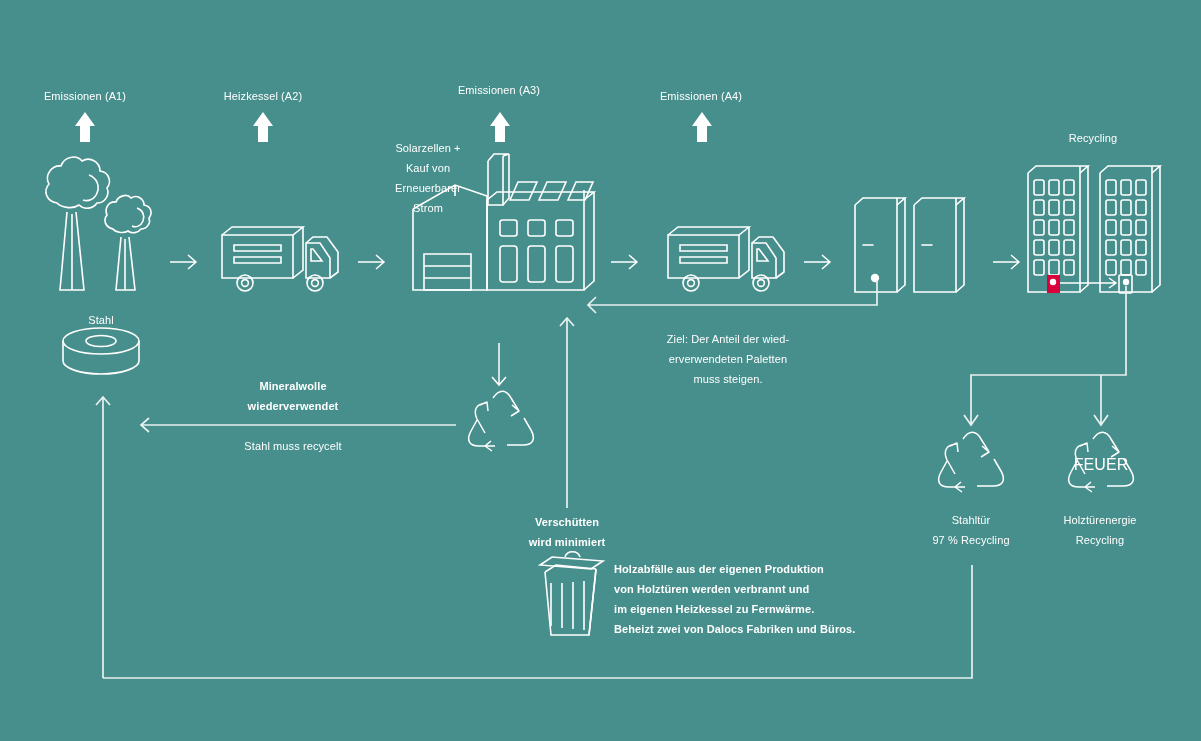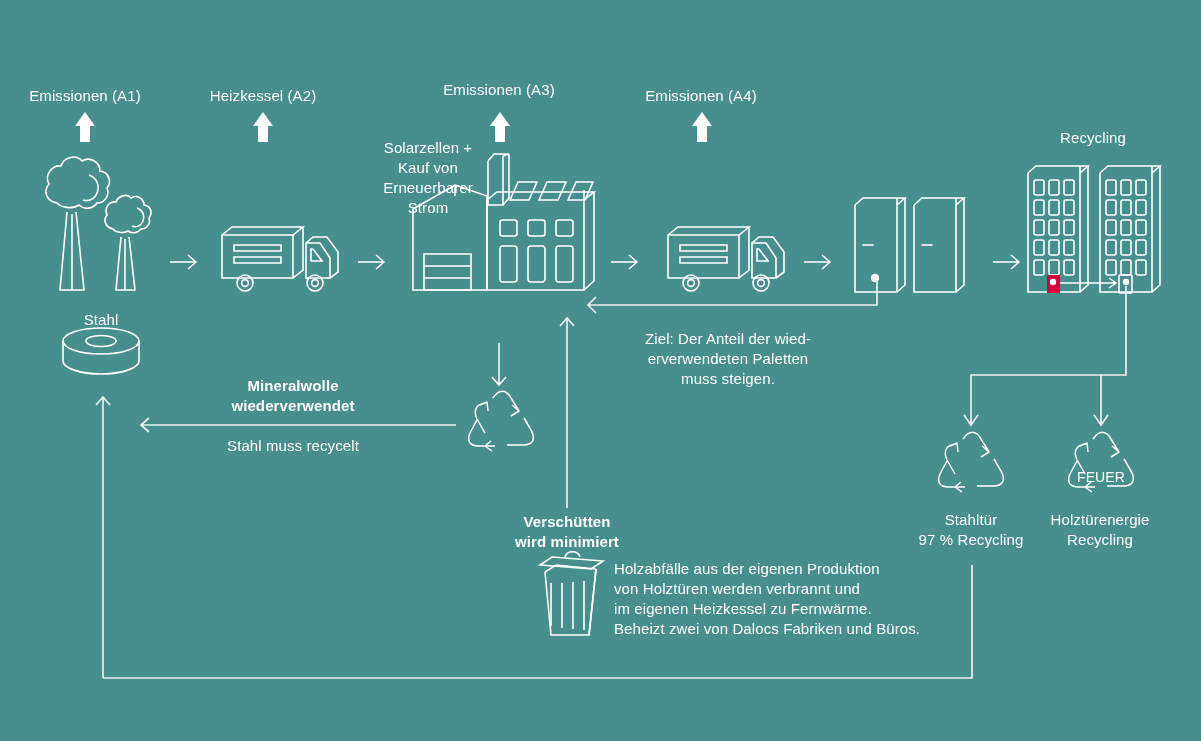--- a/index.html
+++ b/index.html
@@ -20,27 +20,27 @@
   #svgroot {
     position: absolute;
     left: 0;
     top: 0;
     width: 1201px;
     height: 741px;
   }
   .lbl {
     position: absolute;
     color: #ffffff;
-    font-size: 15px;
+    font-size: 11px;
     line-height: 20px;
     white-space: pre;
     letter-spacing: 0.1px;
   }
   .lbl.c { text-align: center; transform: translateX(-50%); }
-  .lbl.l { text-align: left; }
+  .lbl.l { text-align: left; font-weight: bold; }
   .stroke { fill: none; stroke: #ffffff; stroke-width: 1.6; }
   .strokeThin { fill: none; stroke: #ffffff; stroke-width: 1.5; }
   .conn { fill: none; stroke: #e8f1f0; stroke-width: 1.7; }
   .fillw { fill: #ffffff; }
   .reddoor { fill: #d9003c; }
 </style>
 </head>
 <body>
 
 <div id="stage">
@@ -338,15 +338,15 @@
 von Holztüren werden verbrannt und
 im eigenen Heizkessel zu Fernwärme.
 Beheizt zwei von Dalocs Fabriken und Büros.</div>
 
   <div class="lbl c" style="left:971px; top:510px;">Stahltür
 97 % Recycling</div>
 
   <div class="lbl c" style="left:1100px; top:510px;">Holztürenergie
 Recycling</div>
 
-  <div class="lbl c" style="left:1101px; top:459px; font-size:14px; line-height:12px;margin-top:12px;">FEUER</div>
+  <div class="lbl c" style="left:1101px; top:459px; font-size:16px; line-height:12px;">FEUER</div>
 
 </div>
 
 </body></html>

